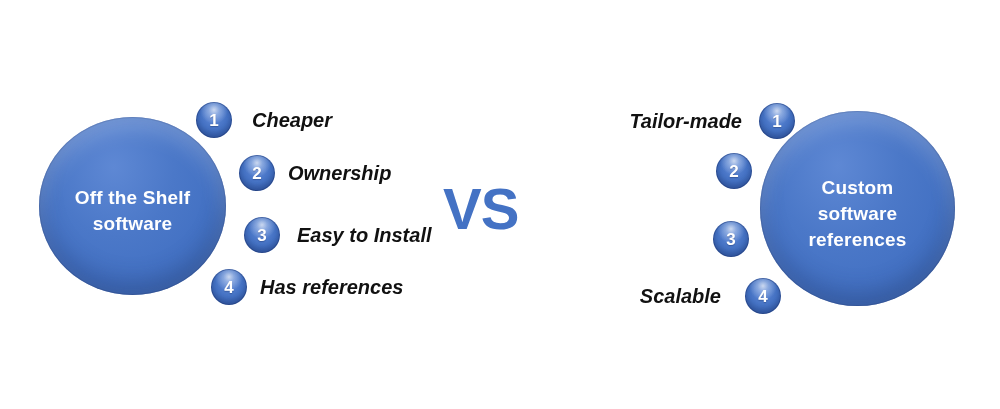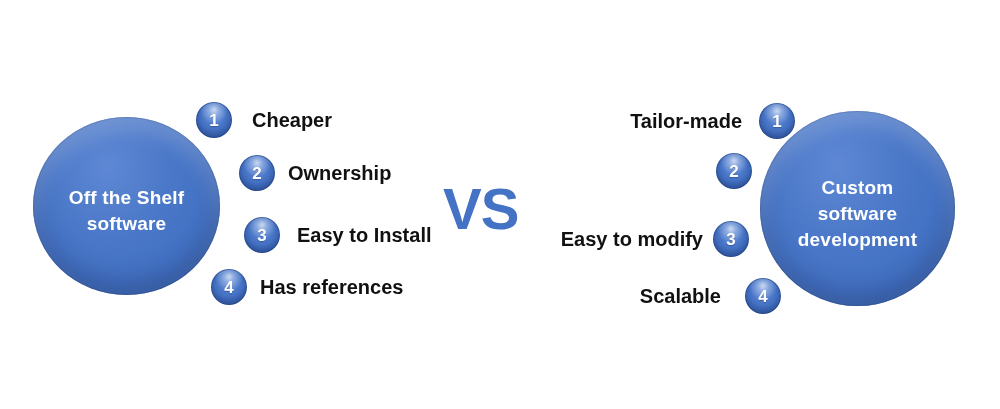--- a/index.html
+++ b/index.html
@@ -11,39 +11,39 @@
   .bigc{
     position:absolute;border-radius:50%;
     display:flex;align-items:center;justify-content:center;text-align:center;
     background:
       radial-gradient(ellipse at 40% 28%, #5e88d4 0%, #4b78c8 38%, #4472c4 62%, #3e6ab6 86%, #3a63ac 100%);
     box-shadow:
       inset 0 -14px 22px rgba(26,48,97,0.30),
       inset 0 12px 20px rgba(255,255,255,0.22),
       inset 0 0 0 1px rgba(46,80,148,0.45);
   }
-  .bigc.left{left:33px;top:117px;width:187px;height:178px;}
+  .bigc.left{left:39px;top:117px;width:187px;height:178px;}
   .bigc.right{left:760px;top:111px;width:195px;height:195px;}
   .bigc-text{
     color:#ffffff;font-weight:700;font-size:19px;line-height:26px;
     transform:translateY(5px);letter-spacing:0.2px;
   }
   .bigc-text .line{display:block;}
   
   .item{position:absolute;display:flex;align-items:center;}
   .dot{
     width:36px;height:36px;border-radius:50%;flex:0 0 36px;
     display:flex;align-items:center;justify-content:center;
     background:
       radial-gradient(circle at 50% 22%, rgba(255,255,255,0.70) 0%, rgba(210,225,248,0.45) 16%, rgba(255,255,255,0) 42%),
       radial-gradient(circle at 50% 42%, #5b84d2 0%, #4674c6 48%, #3b66b8 72%, #2d5198 92%, #2a4a8c 100%);
     box-shadow: inset 0 -4px 7px rgba(20,40,90,0.35), inset 0 0 0 1px rgba(40,70,135,0.55);
   }
   .num{color:#ffffff;font-weight:700;font-size:17px;line-height:1;text-shadow:0 1px 1px rgba(30,55,110,0.45);}
-  .lbl{color:#111111;font-weight:700;font-size:20px;white-space:nowrap;}
+  .lbl{color:#111111;font-weight:700;font-size:20px;white-space:nowrap;font-style:italic;}
   
   .l1{left:196px;top:102px;} .l1 .lbl{margin-left:20px;}
   .l2{left:239px;top:155px;} .l2 .lbl{margin-left:13px;}
   .l3{left:244px;top:217px;} .l3 .lbl{margin-left:17px;}
   .l4{left:211px;top:269px;} .l4 .lbl{margin-left:13px;}
   
   .r1{right:205px;top:103px;} .r1 .lbl{margin-right:17px;}
   .r2{right:248px;top:153px;} .r2 .lbl{margin-right:8px;}
   .r3{right:251px;top:221px;} .r3 .lbl{margin-right:10px;}
   .r4{right:219px;top:278px;align-items:center;} .r4 .lbl{margin-right:24px;}
@@ -98,33 +98,32 @@
     <span class="dot">
         <span class="num">1</span>
       </span>
   </div>
   <div class="item r2">
     <span class="dot">
         <span class="num">2</span>
       </span>
   </div>
   <div class="item r3">
-    <span class="lbl">Easy to modify</span>
     <span class="dot">
         <span class="num">3</span>
       </span>
   </div>
   <div class="item r4">
     <span class="lbl">Scalable</span>
     <span class="dot">
         <span class="num">4</span>
       </span>
   </div>
 
   <div class="bigc right">
     <div class="bigc-text">
       <span class="line">Custom</span>
       <span class="line">software</span>
-      <span class="line">development</span>
+      <span class="line">references</span>
     </div>
   </div>
 
 </div>
 
 </body></html>

